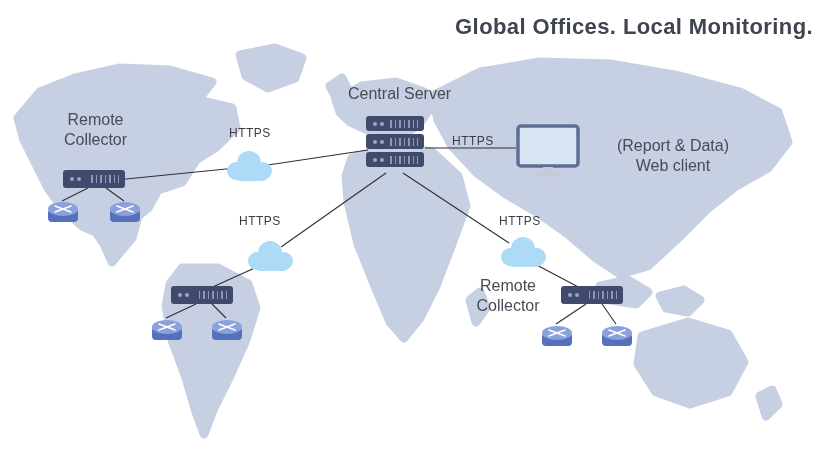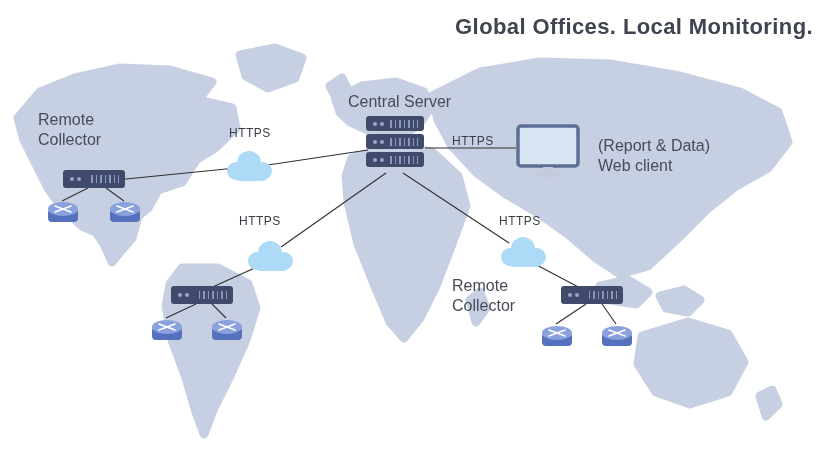--- a/index.html
+++ b/index.html
@@ -13,21 +13,21 @@
     font-family:"Liberation Sans", sans-serif; color:var(--c-text);
   }
   svg.bg{position:absolute; left:0; top:0;}
   .map path{fill:var(--c-map); stroke:var(--c-map); stroke-width:9; stroke-linejoin:round;}
   .links line{stroke:var(--c-line); stroke-width:1.1;}
   .title{
     position:absolute; top:14px; right:10px; margin:0; font-size:22px; font-weight:600;
     letter-spacing:.4px; color:#3f4450;
   }
   .label{position:absolute; font-size:16px; line-height:1.25; color:var(--c-text);}
-  .label.center{text-align:left;}
+  .label.center{text-align:center;}
   .https{position:absolute; font-size:12px; letter-spacing:.5px; color:#3a3d44;}
   .server-stack{position:absolute;}
   .rack-unit{background:var(--c-server); border-radius:3px; position:relative;}
   .server-stack .rack-unit{width:58px; height:15px; margin-bottom:3px;}
   .collector{position:absolute; width:62px; height:18px;}
   .rack-unit::before{
     content:''; position:absolute; left:7px; top:50%; transform:translateY(-50%);
     width:4px; height:4px; border-radius:50%; background:var(--c-server_dot);
     box-shadow:7px 0 0 var(--c-server_dot);
   }
@@ -73,21 +73,21 @@
       <line x1="106" y1="188" x2="124" y2="201"></line>
       <line x1="196" y1="304" x2="166" y2="318"></line>
       <line x1="212" y1="304" x2="226" y2="318"></line>
       <line x1="586" y1="304" x2="556" y2="324"></line>
       <line x1="602" y1="304" x2="616" y2="324"></line>
     </g>
   </svg>
 
   <h1 class="title">Global Offices. Local Monitoring.</h1>
 
-  <div class="label" style="left:348px; top:92px;">Central Server</div>
+  <div class="label" style="left:348px; top:84px;">Central Server</div>
   <div class="server-stack" style="left:366px; top:116px;">
     <div class="rack-unit"></div>
     <div class="rack-unit"></div>
     <div class="rack-unit"></div>
   </div>
 
   <span class="https" style="left:452px; top:134px;">HTTPS</span>
   <svg class="monitor" style="left:516px; top:124px;" viewBox="0 0 64 54">
     <rect x="2" y="2" width="60" height="40" rx="3" fill="var(--c-monitor_screen)" stroke="var(--c-monitor_frame)" stroke-width="3.5"></rect>
     <rect x="27" y="43" width="10" height="6" fill="var(--c-stand)"></rect>

